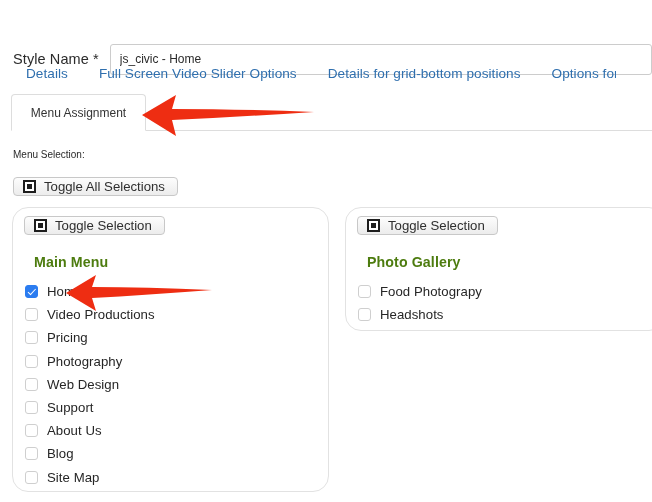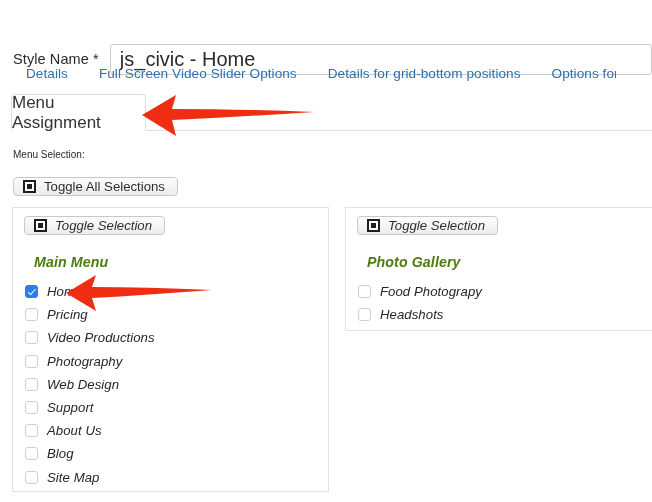--- a/index.html
+++ b/index.html
@@ -38,21 +38,21 @@
   }
   .stylename-input {
     margin-left: 11px;
     width: 545px;
     height: 31px;
     box-sizing: border-box;
     border: 1px solid #ccc;
     border-radius: 3px;
     background: #fff;
     font-family: "Liberation Sans", sans-serif;
-    font-size: 20px;
+    font-size: 12px;
     color: #2b2b2b;
     padding: 0 9px;
     outline: none;
   }
 
   
   .tabs-bar {
     position: absolute;
     left: 0;
     top: 66px;
@@ -87,21 +87,21 @@
     width: 135px;
     height: 37px;
     box-sizing: border-box;
     border: 1px solid #dddddd;
     border-bottom: 1px solid #ffffff;
     border-radius: 4px 4px 0 0;
     background: #ffffff;
     display: flex;
     align-items: center;
     justify-content: center;
-    font-size: 17px;
+    font-size: 12px;
     color: #333333;
     cursor: pointer;
     z-index: 3;
   }
   .tabs-underline {
     position: absolute;
     left: 11px;
     top: 36px;
     width: 641px;
     height: 1px;
@@ -156,23 +156,22 @@
     position: absolute;
     left: 13px;
     top: 177px;
   }
 
   
   .panel {
     position: absolute;
     box-sizing: border-box;
     border: 1px solid #e2e2e2;
-    border-radius: 0;
+    border-radius: 16px;
     background: #ffffff;
-    font-style: italic;
   }
   .panel-left {
     left: 12px;
     top: 207px;
     width: 317px;
     height: 285px;
   }
   .panel-right {
     left: 345px;
     top: 207px;
@@ -289,25 +288,25 @@
     <span>Toggle Selection</span>
   </div>
   <div class="panel-heading">Main Menu</div>
   <div class="check-list">
     <div class="check-row">
       <span class="cb checked"></span>
       <span class="check-label">Home</span>
     </div>
     <div class="check-row">
       <span class="cb"></span>
+      <span class="check-label">Video Productions</span>
+    </div>
+    <div class="check-row">
+      <span class="cb"></span>
       <span class="check-label">Pricing</span>
-    </div>
-    <div class="check-row">
-      <span class="cb"></span>
-      <span class="check-label">Video Productions</span>
     </div>
     <div class="check-row">
       <span class="cb"></span>
       <span class="check-label">Photography</span>
     </div>
     <div class="check-row">
       <span class="cb"></span>
       <span class="check-label">Web Design</span>
     </div>
     <div class="check-row">

